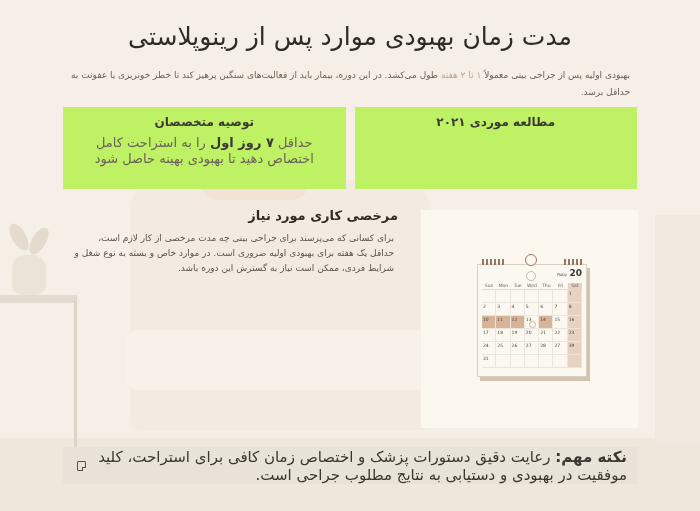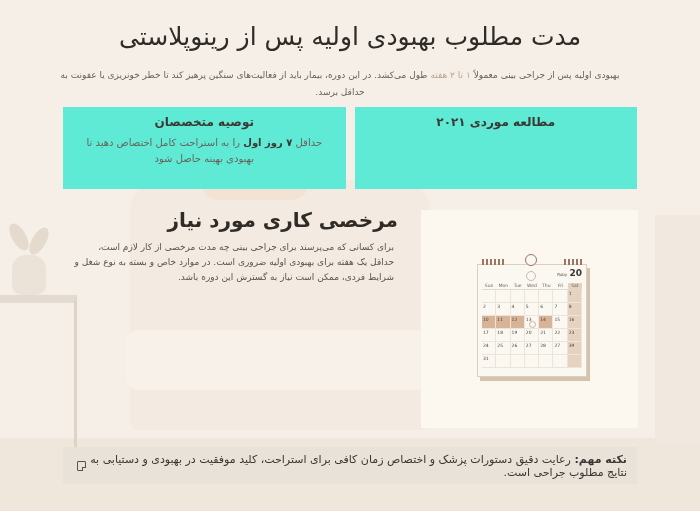--- a/index.html
+++ b/index.html
@@ -18,39 +18,39 @@
   .bg .vase{position:absolute;left:12px;top:255px;width:34px;height:40px;border-radius:14px 14px 10px 10px;background:#ece3d8;}
   .bg .leaf{position:absolute;width:14px;height:30px;border-radius:50%;background:#e4dbce;}
   .bg .plant-r{position:absolute;right:0;top:215px;width:45px;height:230px;background:#f1e9df;}
 
   .content{position:relative;z-index:1;}
   h1{
     margin:0;position:absolute;top:22px;left:0;right:0;text-align:center;
     font-size:25px;font-weight:normal;color:#2f2b27;direction:rtl;
   }
   .intro{
-    position:absolute;top:67px;left:60px;width:560px;text-align:center;direction:rtl;
+    position:absolute;top:67px;left:70px;width:560px;direction:rtl;
     font-size:9px;line-height:17px;color:#6a625a;
   }
   .intro .hl{color:#b9a894;}
   .cards{
     position:absolute;top:107px;left:63px;width:574px;height:82px;
     display:flex;flex-direction:row-reverse;gap:9px;
   }
   .card{
-    flex:1;background:#5eead4;direction:rtl;text-align:center;padding:8px 12px 0;box-sizing:border-box;
+    flex:1;background:#bef264;direction:rtl;text-align:center;padding:8px 12px 0;box-sizing:border-box;
   }
   .card h3{margin:0 0 6px;font-size:12px;font-weight:bold;color:#3d3833;}
-  .card p{margin:0;font-size:10px;line-height:16px;color:#6a625a;}
+  .card p{margin:0;font-size:13px;line-height:16px;color:#6a625a;}
   .card b{color:#3d3833;}
 
   .section{
     position:absolute;top:208px;left:68px;width:330px;direction:rtl;text-align:right;
   }
-  .section h2{margin:0 0 8px;font-size:20px;font-weight:bold;color:#2f2b27;}
+  .section h2{margin:0 0 8px;font-size:13px;font-weight:bold;color:#2f2b27;}
   .section p{margin:4px;font-size:9px;line-height:15px;color:#5b544d;}
 
   .cal-panel{
     position:absolute;left:421px;top:210px;width:217px;height:218px;background:#fcf8ef;
   }
   .calendar{
     position:absolute;left:56px;top:54px;width:108px;height:111px;background:#fbf8f2;
     border:1px solid #d9cfc2;box-shadow:3px 4px 0 #d5c4ad;
   }
   .rings{position:absolute;top:-6px;left:4px;right:4px;height:6px;display:flex;justify-content:space-between;}
@@ -66,42 +66,42 @@
   .grid .c{height:13px;border-right:1px solid #ece4d8;border-bottom:1px solid #ece4d8;padding:1px;box-sizing:border-box;}
   .grid .c.sat{background:#e6d3bf;}
   .grid .c.hl{background:#d7b497;}
   .grid .c.today{position:relative;}
   .grid .c.today::after{content:"";position:absolute;left:4px;top:5px;width:5px;height:5px;border-radius:50%;border:1px solid #c9b49a;}
 
   .note{
     position:absolute;left:63px;top:447px;width:574px;height:37px;background:#e8e2d8;
     direction:rtl;display:flex;align-items:center;padding:0 10px;box-sizing:border-box;
   }
-  .note .txt{flex:1;font-size:11px;color:#3a3631;}
+  .note .txt{flex:1;font-size:15px;color:#3a3631;}
   .note .txt b{font-weight:bold;}
   .note .ico{width:7px;height:8px;border:1px solid #5a534c;border-radius:1px;position:relative;margin-left:4px;}
   .note .ico::after{content:"";position:absolute;right:-1px;bottom:-1px;width:3px;height:3px;background:#e8e2d8;border-left:1px solid #5a534c;border-top:1px solid #5a534c;}
 </style>
 </head>
 <body>
 
 <div class="bg">
   <div class="floor"></div>
   <div class="sofa"></div>
   <div class="sofa-seat"></div>
   <div class="person"></div>
   <div class="table"></div>
   <div class="vase"></div>
   <div class="leaf" style="left:12px;top:222px;transform:rotate(-30deg);"></div>
   <div class="leaf" style="left:32px;top:226px;transform:rotate(30deg);"></div>
   <div class="plant-r"></div>
 </div>
 
 <div class="content">
-  <h1>مدت مطلوب بهبودی اولیه پس از رینوپلاستی</h1>
+  <h1>مدت زمان بهبودی موارد پس از رینوپلاستی</h1>
 
   <div class="intro">
     <span>بهبودی اولیه پس از جراحی بینی معمولاً </span><span class="hl">۱ تا ۲ هفته</span><span> طول می‌کشد. در این دوره، بیمار باید از فعالیت‌های سنگین پرهیز کند تا خطر خونریزی یا عفونت به حداقل برسد.</span>
   </div>
 
   <div class="cards">
     <div class="card">
       <h3>مطالعه موردی ۲۰۲۱</h3>
     </div>
     <div class="card">

